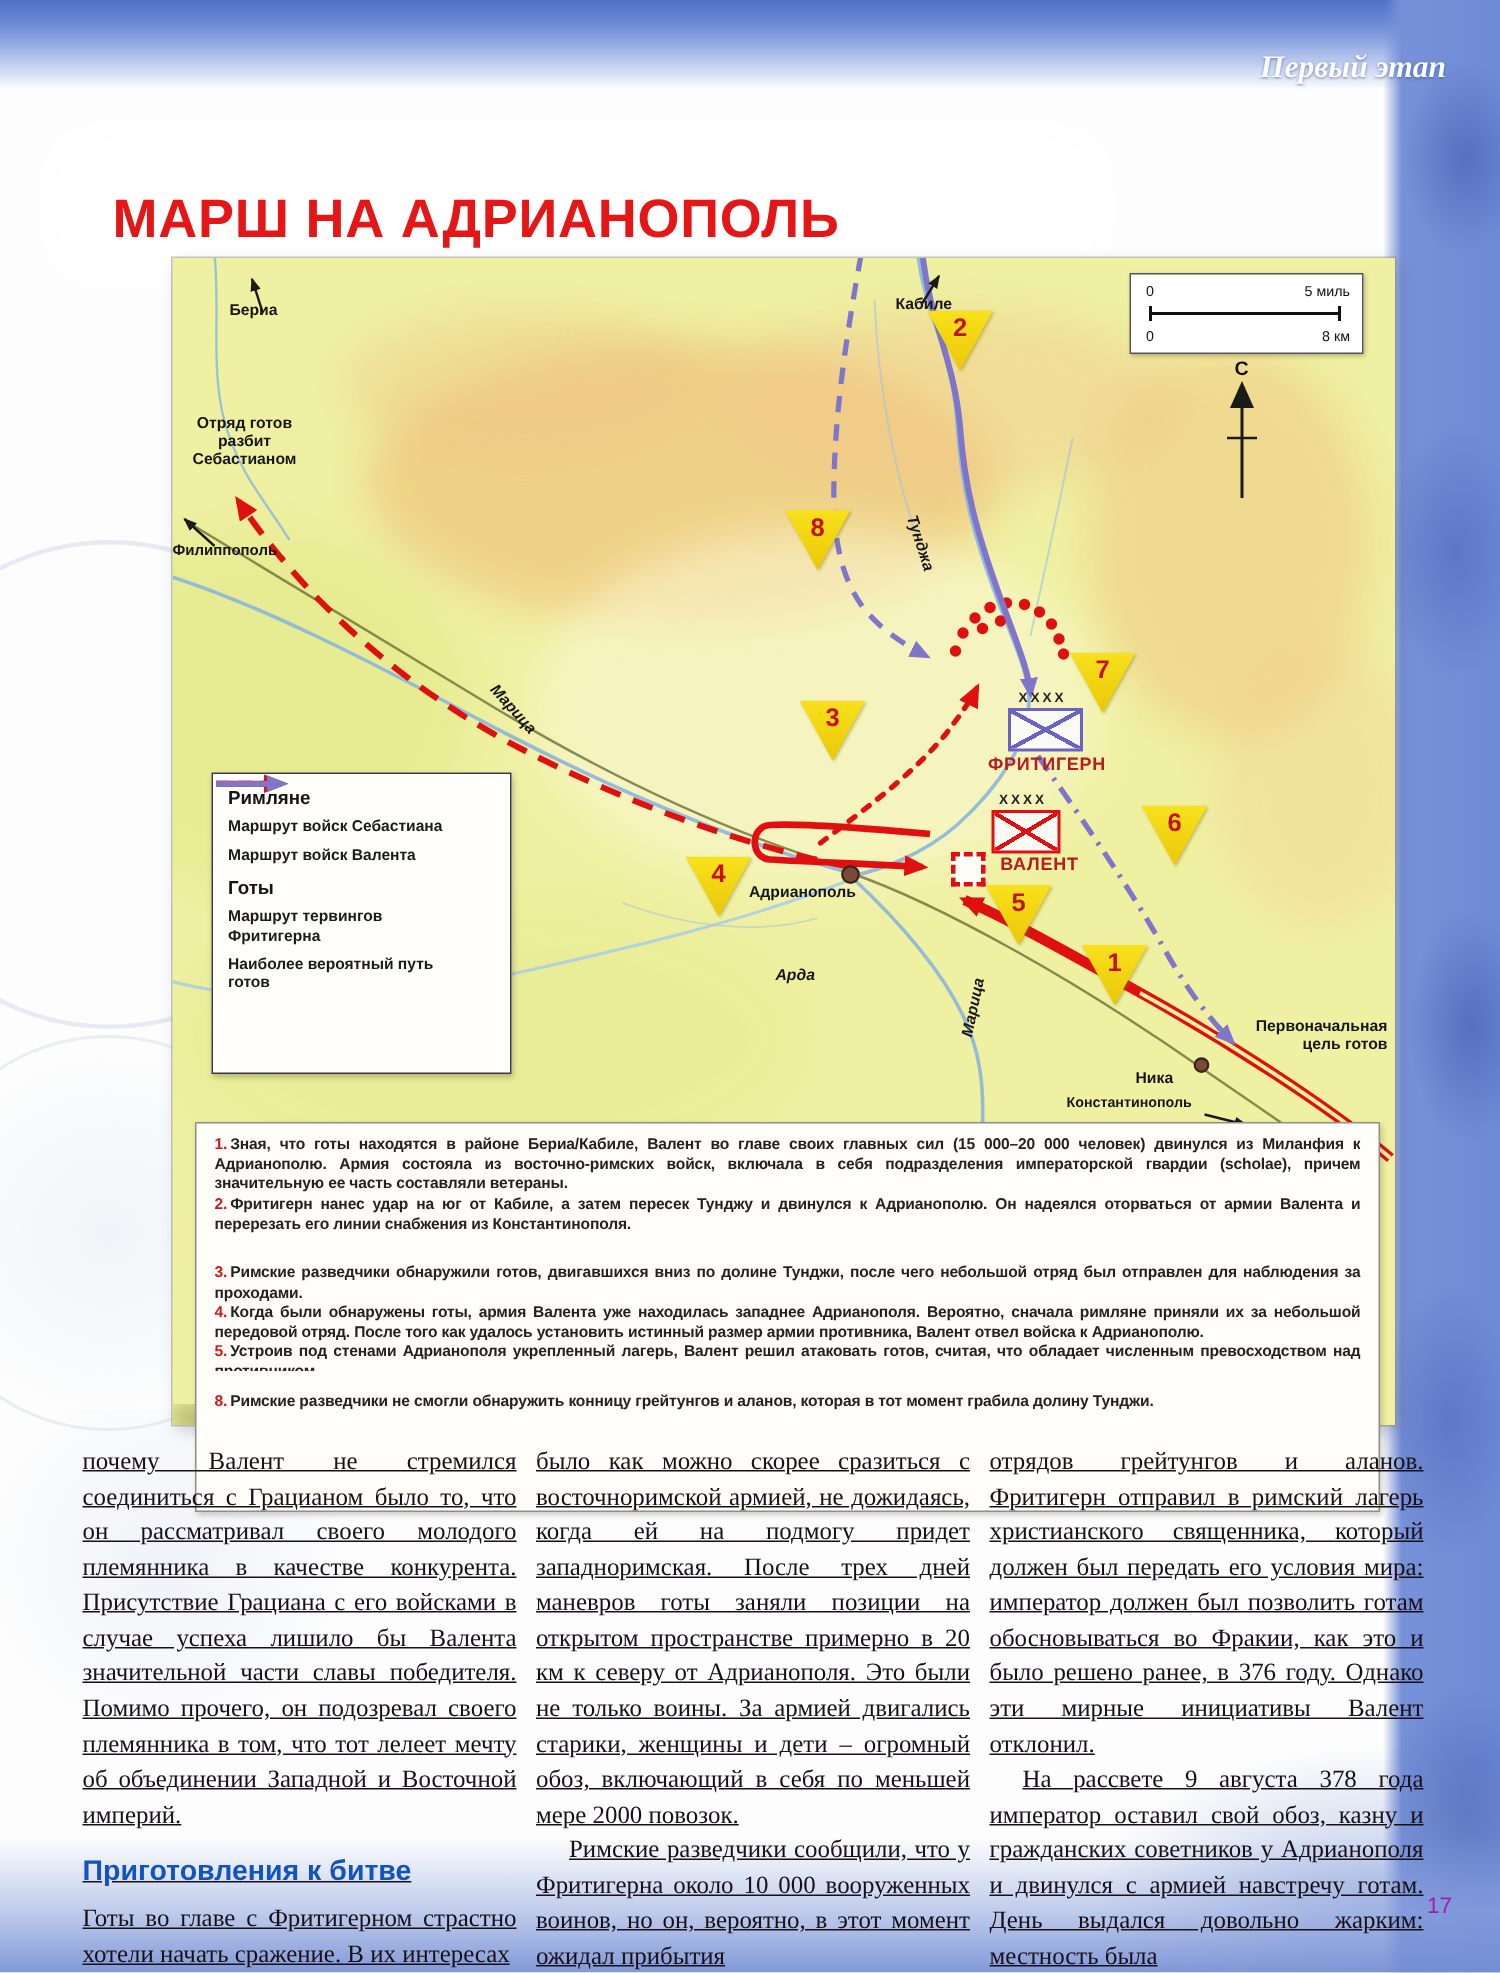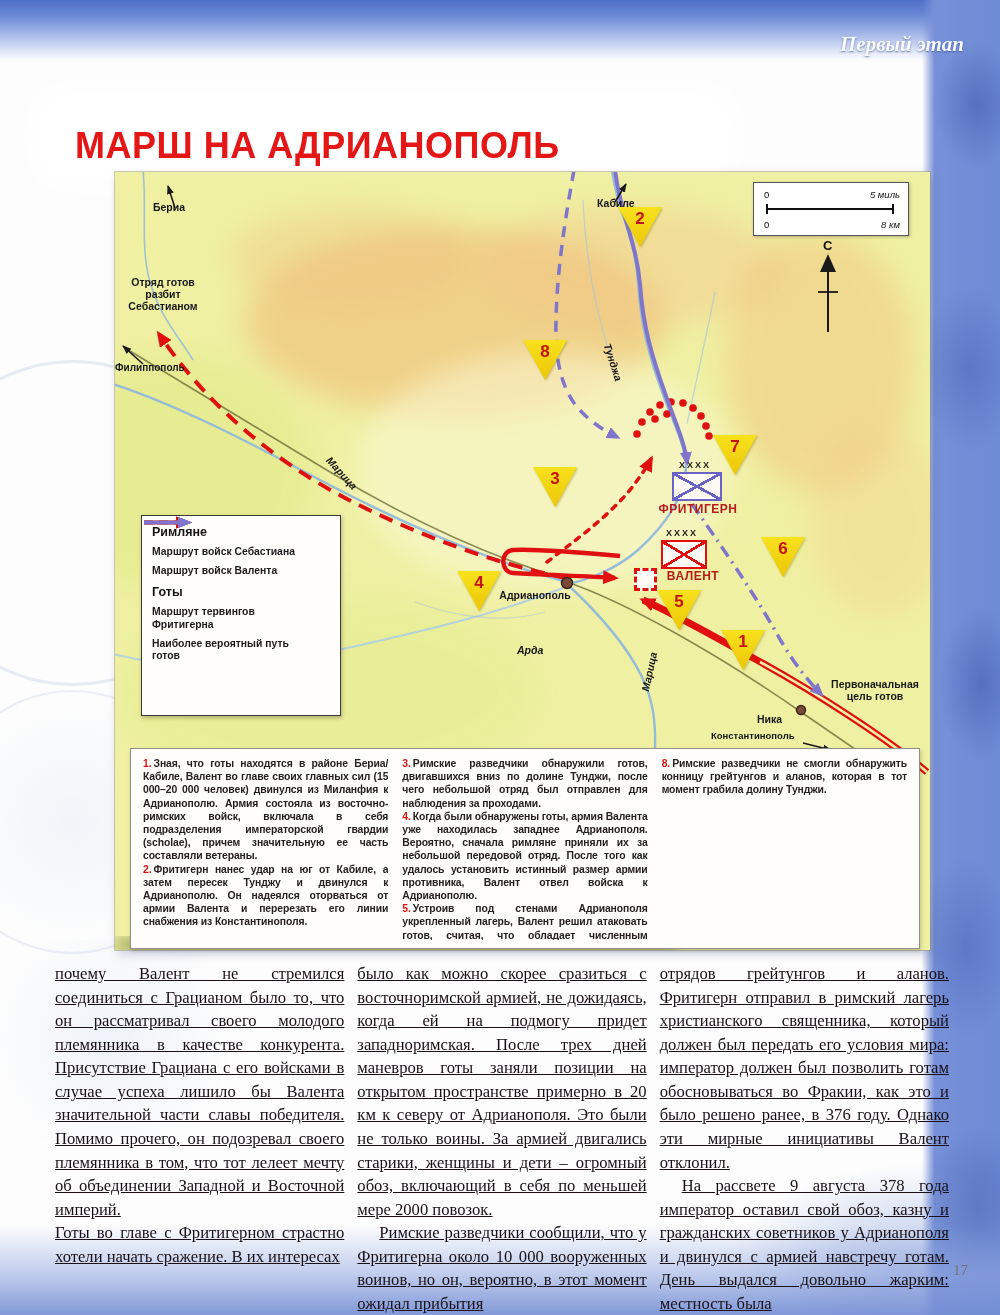--- a/index.html
+++ b/index.html
@@ -25,34 +25,34 @@
   .left-sketch2{position:absolute;left:-60px;top:690px;width:260px;height:260px;border:2px solid rgba(150,168,205,.18);
     border-radius:50%;pointer-events:none;background:radial-gradient(circle,rgba(190,205,230,.18),rgba(0,0,0,0) 70%);}
   .left-sketch3{position:absolute;left:-40px;top:940px;width:300px;height:200px;pointer-events:none;
     background:radial-gradient(circle,rgba(185,200,228,.20),rgba(0,0,0,0) 70%);}
   .title-glow{position:absolute;left:55px;top:110px;width:660px;height:54px;background:#fff;
     box-shadow:0 0 30px 24px rgba(255,255,255,.95);border-radius:10px;}
   
   .page-header{position:absolute;right:36px;top:32px;font-family:"Liberation Serif",serif;
     font-style:italic;font-weight:bold;font-size:21px;color:#fbfcff;text-shadow:0 1px 2px rgba(40,60,130,.6);}
   .page-title{position:absolute;left:75px;top:125px;font-size:36px;font-weight:bold;color:#e41616;letter-spacing:.5px;}
-  .page-number{position:absolute;right:32px;top:1262px;font-family:Liberation Serif, serif;font-size:15px;color:#737373;}
+  .page-number{position:absolute;right:32px;top:1262px;font-family:Liberation Sans, sans-serif;font-size:15px;color:#a21caf;}
   
   .map{position:absolute;left:115px;top:172px;width:815px;height:778px;background:#eff0a2;overflow:hidden;
     box-shadow:0 0 0 1px rgba(140,135,90,.45), 3px 4px 10px rgba(90,100,150,.3);}
   .map svg{position:absolute;left:0;top:0;}
   .map-label{position:absolute;font-size:10.5px;font-weight:bold;color:#17171a;line-height:1.15;white-space:nowrap;}
   .river-label{font-style:normal;}
   .note-label{white-space:normal;text-align:center;font-size:10.5px;}
   .compass-letter{position:absolute;font-size:13px;font-weight:bold;color:#111;}
   
   .scalebar{position:absolute;left:638px;top:10px;width:154px;height:52px;background:#fff;
     border:1px solid #555;box-shadow:1px 1px 3px rgba(0,0,0,.25);font-size:9.5px;color:#111;}
   .scalebar .l{position:absolute;left:10px;}
-  .scalebar .r{position:absolute;right:8px;font-style:italic;}
+  .scalebar .r{position:absolute;right:8px;}
   .sb-line{position:absolute;left:12px;top:25px;width:128px;height:2px;background:#111;}
   .sb-tick{position:absolute;top:-4px;width:2px;height:10px;background:#111;}
   
   .marker{position:absolute;width:44px;height:40px;filter:drop-shadow(1px 1px 1px rgba(120,110,0,.4));}
   .marker .tri{position:absolute;inset:0;clip-path:polygon(0 0,100% 0,50% 100%);
     background:linear-gradient(180deg,#f8e11c,#ecc707);}
   .marker .n{position:absolute;top:2px;left:0;right:0;text-align:center;font-size:17px;font-weight:bold;color:#c51111;}
   
   .camp-box{position:absolute;background:
       linear-gradient(to top right, rgba(0,0,0,0) calc(50% - 1.4px), var(--c) calc(50% - 1.4px), var(--c) calc(50% + 1.4px), rgba(0,0,0,0) calc(50% + 1.4px)),
@@ -62,23 +62,23 @@
   .camp-name{position:absolute;font-size:12px;font-weight:bold;color:#b91c1c;letter-spacing:.5px;text-align:center;}
   .camp-fort{position:absolute;width:17px;height:17px;border:3px dashed #e01010;background:rgba(255,255,255,.9);}
   
   .legend{position:absolute;left:26px;top:343px;width:200px;height:201px;background:#fffefb;
     border:1px solid #3a3a3a;box-shadow:1px 2px 4px rgba(0,0,0,.25);padding:9px 10px;box-sizing:border-box;}
   .legend h4{margin:0 0 7px 0;font-size:12.5px;color:#141414;}
   .legend h4.g{margin-top:8px;}
   .lg-row{display:flex;align-items:center;gap:8px;margin:0 0 6px 0;}
   .lg-row .lbl{font-size:10.4px;font-weight:bold;color:#1b1b1b;line-height:1.22;width:158px;}
   
-  .annobox{position:absolute;left:130px;top:748px;width:790px;height:201px;background:#fffefa;
+  .annobox{position:absolute;left:130px;top:748px;width:790px;height:260px;background:#fffefa;
     border:1px solid #8f8f85;box-shadow:1px 2px 4px rgba(0,0,0,.2);box-sizing:border-box;
-    padding:8px 12px;display:flex;gap:14px;}
+    padding:8px 12px;display:flex;gap:14px;flex-direction:column;}
   .annocol{flex:1;font-size:10.4px;font-weight:bold;color:#262020;line-height:1.27;
     letter-spacing:-0.1px;text-align:justify;overflow:hidden;}
   .annocol p{margin:0;}
   .annocol .num{color:#d81414;margin-right:2px;}
   
   .article{position:absolute;left:55px;top:962px;width:894px;display:flex;gap:13px;
     font-family:"Liberation Serif",serif;font-size:16.6px;line-height:1.42;color:#181016;text-decoration:underline;}
   .article .col{flex:1;text-align:justify;hyphens:auto;}
   .article p{margin:0;}
   .article p.ind{text-indent:22px;}
@@ -202,21 +202,21 @@
   <div class="map-label" style="left:378px;top:417px;width:84px;text-align:center;">Адрианополь</div>
   <div class="map-label" style="left:642px;top:541px;">Ника</div>
   <div class="map-label" style="left:596px;top:559px;font-size:9.5px;">Константинополь</div>
 
   <div class="map-label river-label" style="left:498px;top:170px;transform:rotate(72deg);transform-origin:left top;font-style:italic;">Тунджа</div>
   <div class="map-label river-label" style="left:218px;top:282px;transform:rotate(48deg);transform-origin:left top;font-style:italic;">Марица</div>
   <div class="map-label river-label" style="left:524px;top:518px;transform:rotate(-78deg);transform-origin:left top;font-style:italic;">Марица</div>
   <div class="map-label river-label" style="left:402px;top:472px;font-style:italic;">Арда</div>
 
   <div class="map-label note-label" style="left:2px;top:104px;width:92px;">Отряд готов разбит Себастианом</div>
-  <div class="map-label note-label" style="left:710px;top:506px;width:100px;text-align:center;">Первоначальная цель готов</div>
+  <div class="map-label note-label" style="left:710px;top:506px;width:100px;text-align:right;">Первоначальная цель готов</div>
 
   <div class="camp-xxxx" style="left:557px;top:288px;width:46px;">XXXX</div>
   <div class="camp-box" style="--c:#6a62c4;left:557px;top:300px;width:46px;height:25px;border:2.5px solid #6a62c4;"></div>
   <div class="camp-name" style="left:538px;top:330px;width:90px;">ФРИТИГЕРН</div>
 
   <div class="camp-xxxx" style="left:546px;top:356px;width:42px;">XXXX</div>
   <div class="camp-box" style="--c:#e01010;left:546px;top:368px;width:42px;height:25px;border:2.5px solid #e01010;"></div>
   <div class="camp-fort" style="left:519px;top:396px;"></div>
   <div class="camp-name" style="left:546px;top:397px;width:64px;">ВАЛЕНТ</div>
 
@@ -304,20 +304,21 @@
     <p><span class="num">5.</span><span>Устроив под стенами Адрианополя укрепленный лагерь, Валент решил атаковать готов, считая, что обладает численным превосходством над противником.</span></p>
   </div>
   <div class="annocol">
     <p><span class="num">8.</span><span>Римские разведчики не смогли обнаружить конницу грейтунгов и аланов, которая в тот момент грабила долину Тунджи.</span></p>
   </div>
 </div>
 
 <div class="article">
   <div class="col">
     <p>почему Валент не стремился соединиться с Грацианом было то, что он рассматривал своего молодого племянника в качестве конкурента. Присутствие Грациана с его войсками в случае успеха лишило бы Валента значительной части славы победителя. Помимо прочего, он подозревал своего племянника в том, что тот лелеет мечту об объединении Западной и Восточной империй.</p>
+    <h3>Приготовления к битве</h3>
     <p>Готы во главе с Фритигерном страстно хотели начать сражение. В их интересах</p>
   </div>
   <div class="col">
     <p>было как можно скорее сразиться с восточноримской армией, не дожидаясь, когда ей на подмогу придет западноримская. После трех дней маневров готы заняли позиции на открытом пространстве примерно в 20 км к северу от Адрианополя. Это были не только воины. За армией двигались старики, женщины и дети – огромный обоз, включающий в себя по меньшей мере 2000 повозок.</p>
     <p class="ind">Римские разведчики сообщили, что у Фритигерна около 10 000 вооруженных воинов, но он, вероятно, в этот момент ожидал прибытия</p>
   </div>
   <div class="col">
     <p>отрядов грейтунгов и аланов. Фритигерн отправил в римский лагерь христианского священника, который должен был передать его условия мира: император должен был позволить готам обосновываться во Фракии, как это и было решено ранее, в 376 году. Однако эти мирные инициативы Валент отклонил.</p>
     <p class="ind">На рассвете 9 августа 378 года император оставил свой обоз, казну и гражданских советников у Адрианополя и двинулся с армией навстречу готам. День выдался довольно жарким: местность была</p>
   </div>

